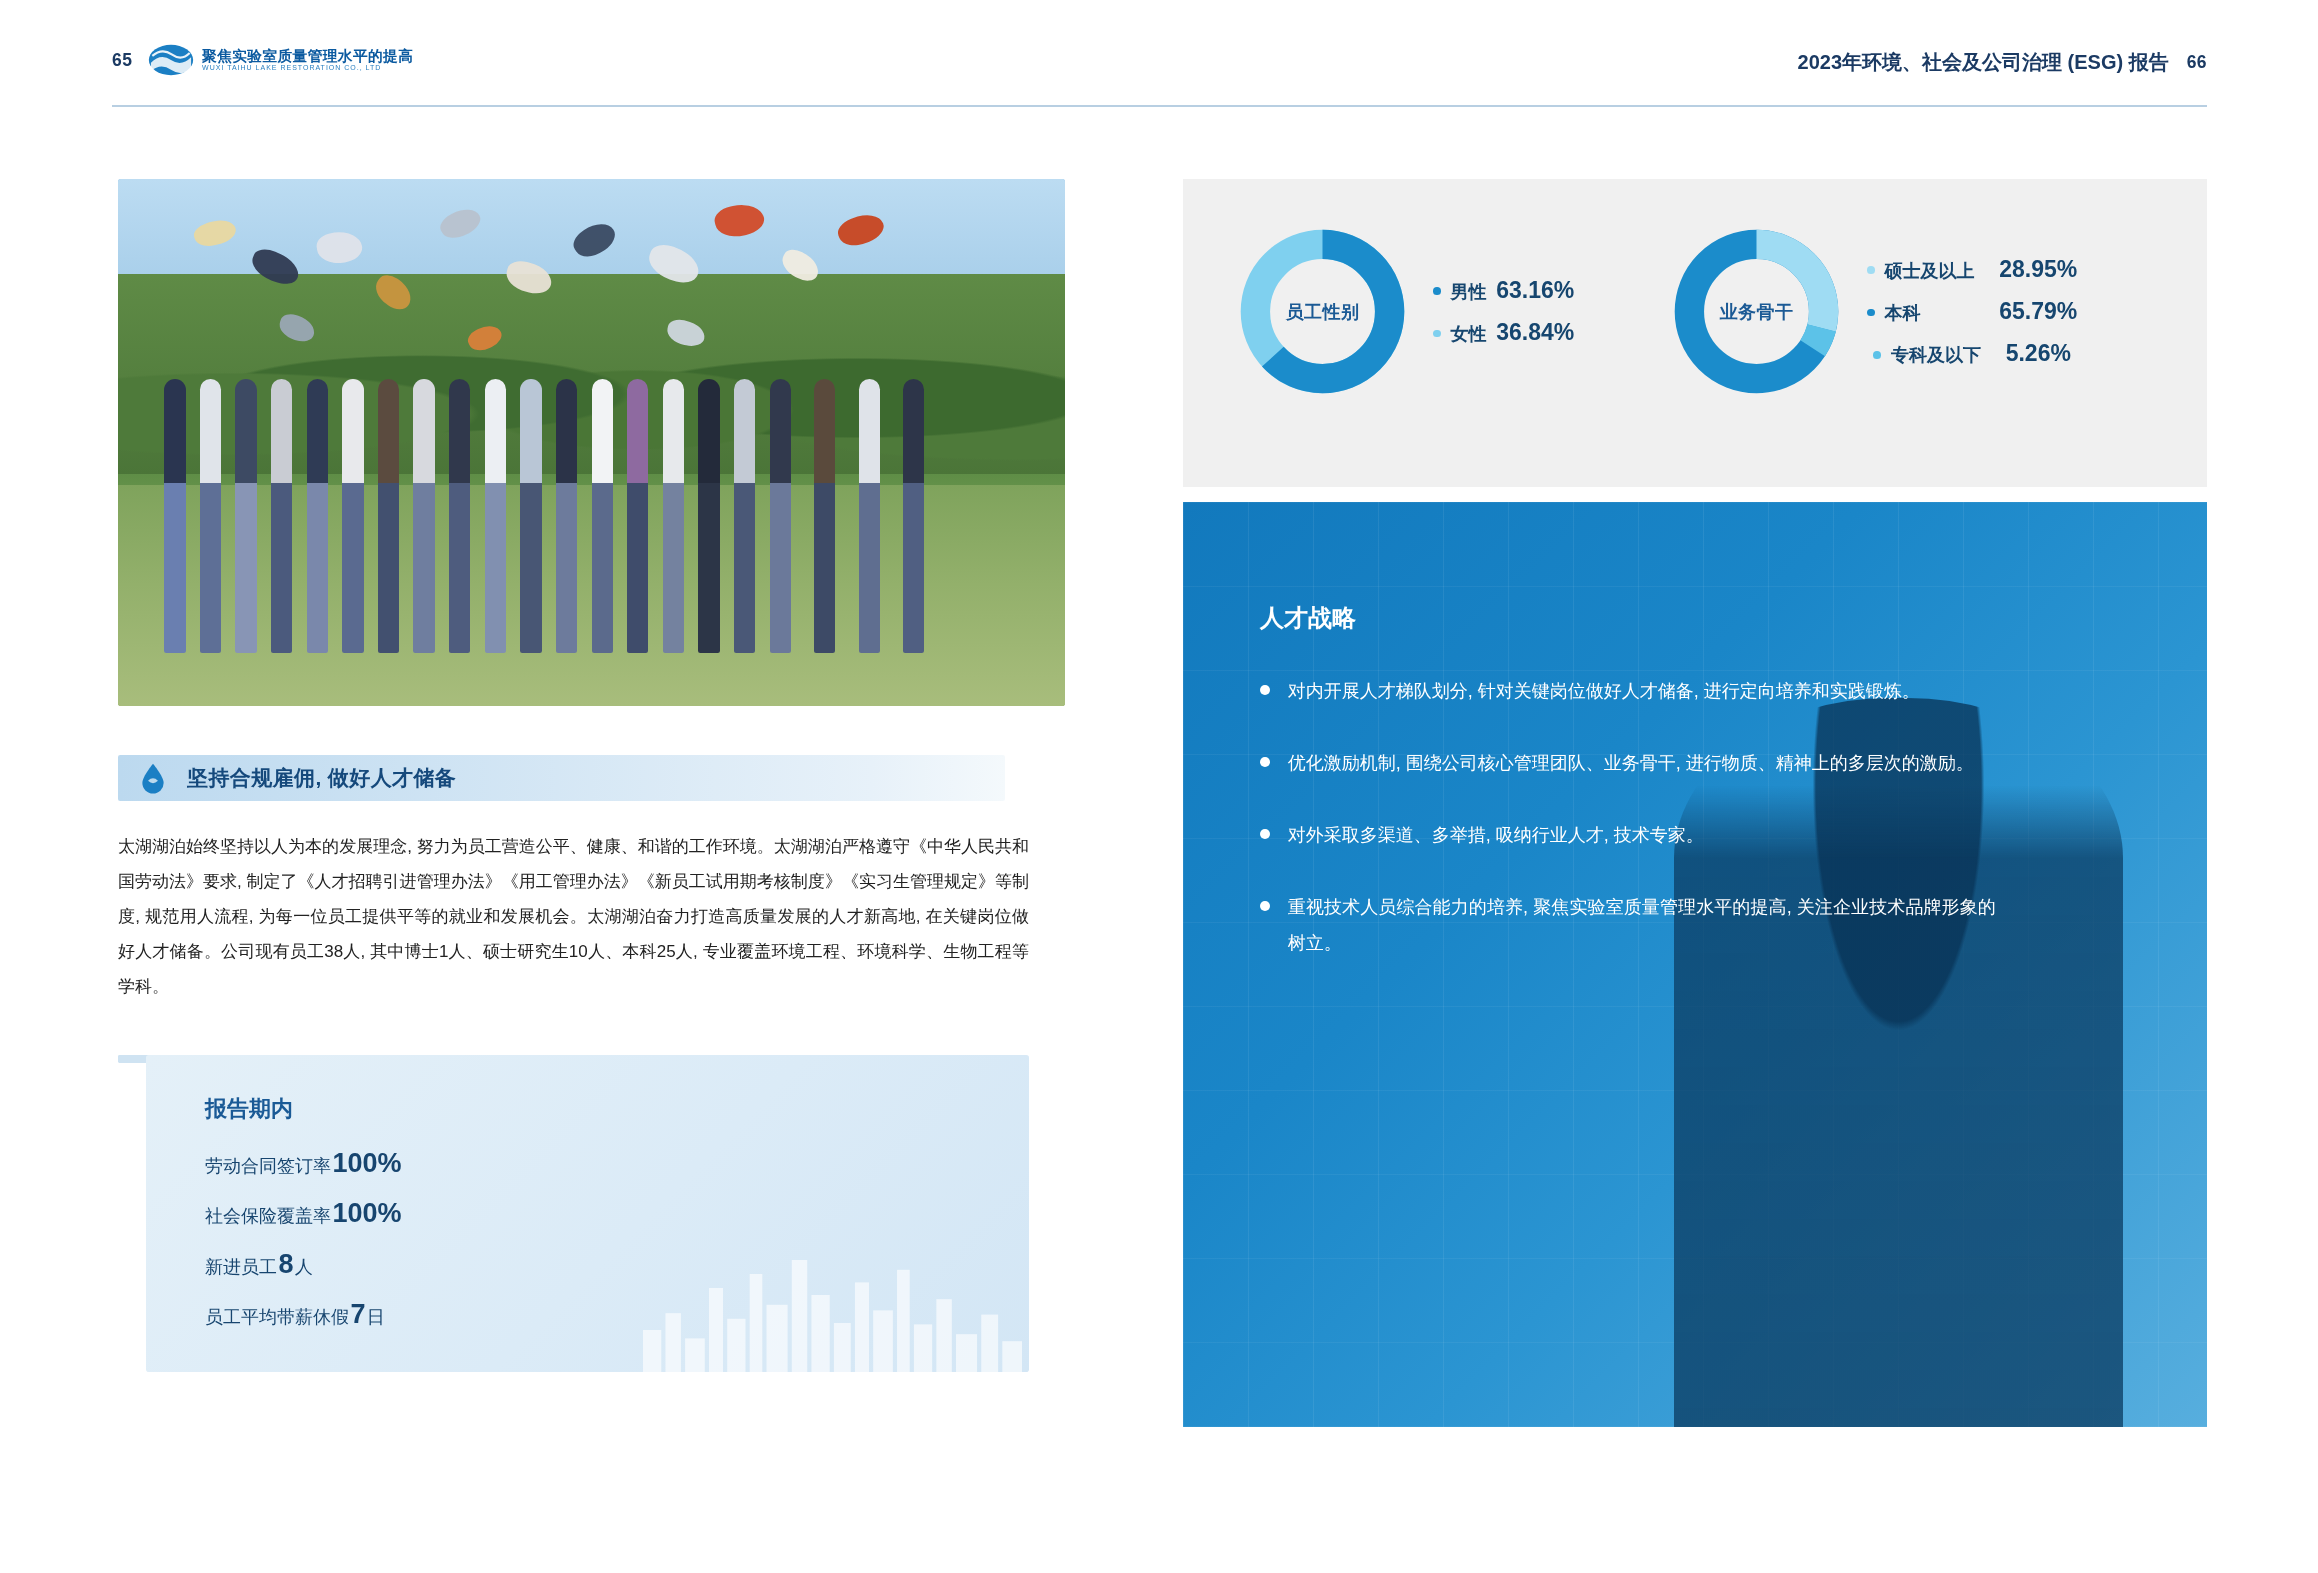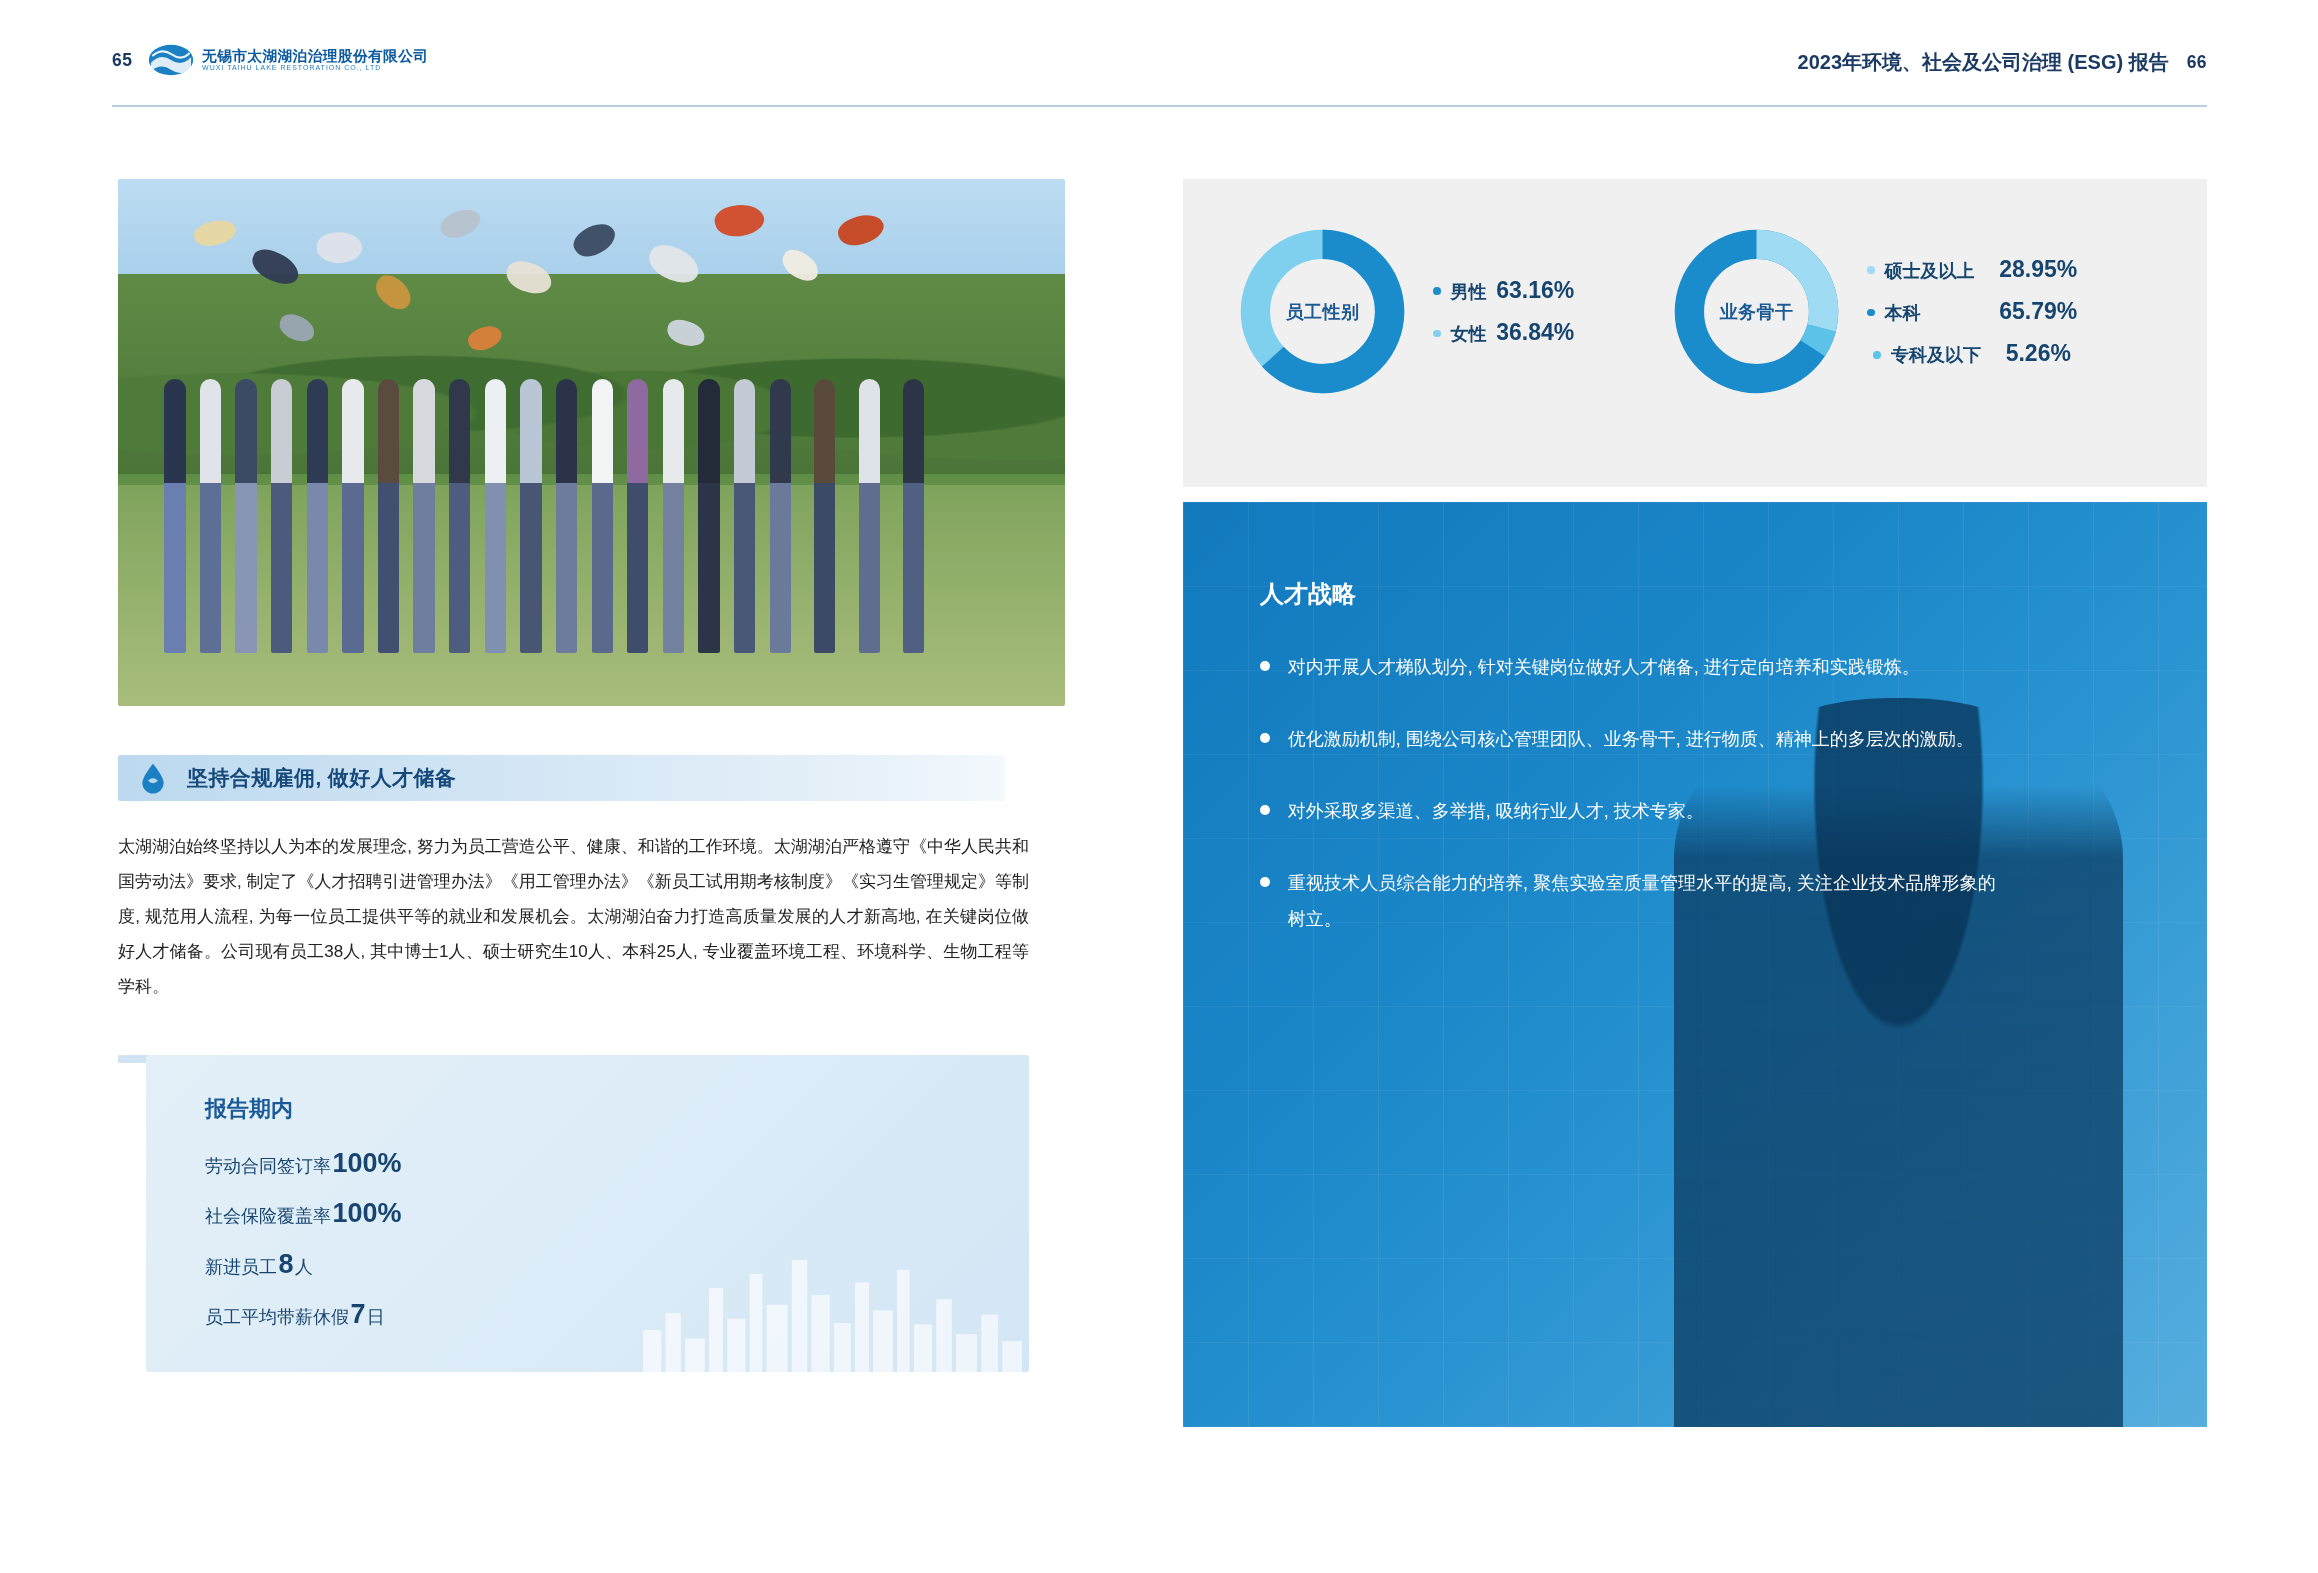--- a/index.html
+++ b/index.html
@@ -344,21 +344,21 @@
     bottom: 0;
     width: 449px;
     height: 729px;
     background: radial-gradient(ellipse at 50% 12%, rgba(8,50,85,0.75) 0 26%, transparent 27%),
                 linear-gradient(to bottom, rgba(10,58,96,0.0) 0 12%, rgba(10,58,96,0.72) 22%, rgba(12,62,100,0.78) 100%);
     border-radius: 48% 48% 0 0 / 22% 22% 0 0;
     filter: blur(0.7px);
   }
   .strategy-inner {
     position: relative;
-    padding: 76px 91px 0 77px;
+    padding: 100px 91px 0 77px;
   }
   .strategy-title {
     font-size: 24px;
     font-weight: bold;
     color: #ffffff;
     margin-bottom: 39px;
   }
   .bullet {
     display: flex;
     margin-bottom: 36px;
@@ -390,21 +390,21 @@
       <span class="page-num">65</span>
       <div class="logo">
         <span class="logo-mark">
           <svg width="46" height="36" viewBox="0 0 66 52">
             <ellipse cx="33" cy="26" rx="32" ry="22" fill="#1b7fc4"></ellipse>
             <path d="M4 30 Q 18 16 33 26 Q 48 36 62 22 L62 40 Q 48 50 33 40 Q 18 30 4 42 Z" fill="#ffffff" opacity="0.85"></path>
             <path d="M6 20 Q 20 8 34 18 Q 48 28 60 16" stroke="#ffffff" stroke-width="3" fill="none" opacity="0.9"></path>
           </svg>
         </span>
         <span class="logo-text">
-          <span class="logo-cn">无锡市太湖湖泊治理股份有限公司</span>
+          <span class="logo-cn">聚焦实验室质量管理水平的提高</span>
           <span class="logo-en">WUXI TAIHU LAKE RESTORATION CO., LTD</span>
         </span>
       </div>
     </div>
     <div class="hdr-right">
       <span class="hdr-title">2023年环境、社会及公司治理 (ESG) 报告</span>
       <span class="page-num">66</span>
     </div>
     <div class="hdr-rule"></div>
   </div>

